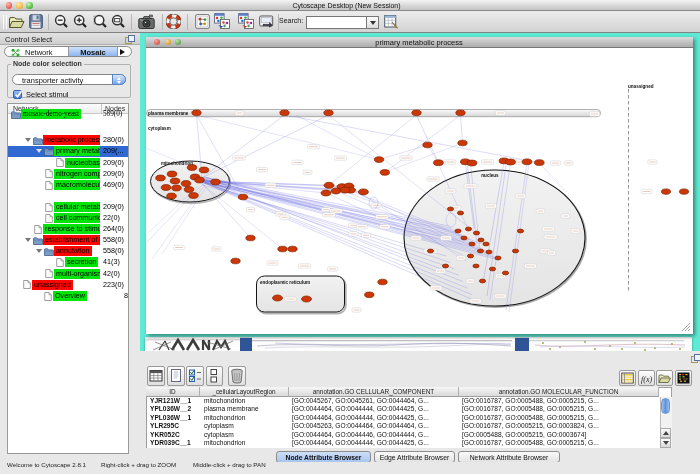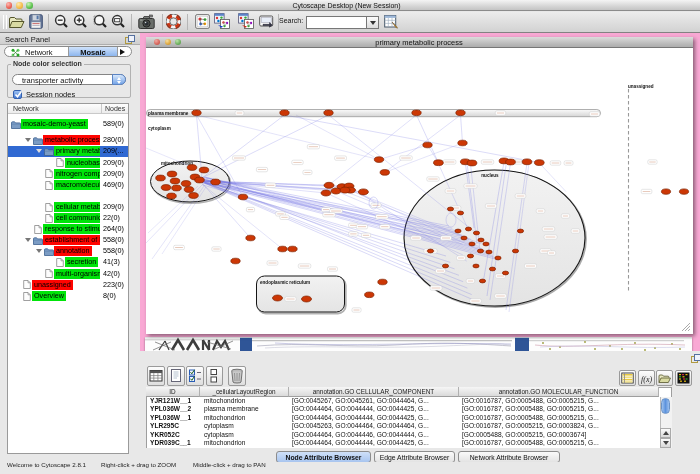--- a/index.html
+++ b/index.html
@@ -20,21 +20,21 @@
 .combo{left:12px;top:73.5px;width:114px;height:11px;background:#fff;border:1px solid #858585;border-radius:5.5px;font-size:7.5px;color:#111;}
 .combobtn{position:absolute;right:-1px;top:-1px;width:14px;height:11px;background:linear-gradient(#d8e8fb,#76a5e8);border:1px solid #5b84c4;border-radius:0 5.5px 5.5px 0;}
 .cbx{left:13px;top:89.5px;width:9px;height:9px;background:linear-gradient(#9cc1f2,#4579d2);border:1px solid #3360b0;border-radius:2px;color:#fff;font-size:8px;line-height:8px;text-align:center;}
 .cbxlab{left:26px;top:90px;font-size:7.5px;color:#111;}
 .tree{left:7px;top:102.5px;width:122px;height:351px;background:#fff;border:1px solid #9a9a9a;overflow:hidden;}
 .trhead{position:absolute;left:0;top:0;width:100%;height:10px;background:linear-gradient(#fdfdfd,#ececec);border-bottom:1px solid #c9c9c9;font-size:7px;color:#333;}
 .trow{position:absolute;left:0;width:120px;height:11.1px;font-size:7.2px;color:#000;}
 .tlab{position:absolute;top:0.8px;height:10px;line-height:10px;padding:0 2px;white-space:nowrap;overflow:hidden;}
 .tcount{position:absolute;left:95px;top:0.8px;font-size:7.2px;line-height:10px;color:#000;}
 .arr{position:absolute;top:3.5px;width:0;height:0;border-left:3.2px solid transparent;border-right:3.2px solid transparent;border-top:4.5px solid #555;}
-.mdi{left:140px;top:33px;width:560px;height:318px;background:#f9a8d4;}
+.mdi{left:140px;top:33px;width:560px;height:318px;background:#5eead4;}
 .frame{left:5.5px;top:3.5px;width:547px;height:297.5px;background:#fff;box-shadow:1.5px 2px 4px rgba(0,0,0,0.45);}
 .ftitle{position:absolute;left:0;top:0;width:100%;height:11px;background:linear-gradient(#dcdcdc,#b9b9b9 70%,#adadad);border-bottom:1px solid #767676;}
 .ftl{position:absolute;border-radius:50%;width:6px;height:6px;top:2.5px;}
 .ftext{position:absolute;top:1.2px;width:100%;text-align:center;font-size:7.5px;color:#111;}
 .dp{left:140px;top:351px;width:560px;height:112px;background:#e8e8e8;}
 .dphead{position:absolute;left:0;top:0;width:100%;height:12px;background:linear-gradient(#e0e0e0,#cdcdcd);border-bottom:1px solid #ababab;font-size:7.5px;color:#1a1a1a;}
 .dbtn{position:absolute;background:linear-gradient(#fdfdfd,#dedede);border:1px solid #9a9a9a;border-radius:2px;}
 .th{position:absolute;top:0;height:9.5px;background:linear-gradient(#f6f6f6,#dadada);border-right:1px solid #b0b0b0;border-bottom:1px solid #9e9e9e;font-size:6.4px;color:#222;text-align:center;line-height:9.5px;font-weight:bold;}
 .td{position:absolute;height:8.4px;font-size:6.6px;color:#111;line-height:8.4px;white-space:nowrap;overflow:hidden;}
 .btab{position:absolute;height:12px;border:1px solid #8d8d8d;font-size:6.8px;color:#111;text-align:center;line-height:11px;background:linear-gradient(#fafafa,#e3e3e3);}
@@ -148,21 +148,21 @@
     <div class="abs" style="left:366px;top:16px;width:13px;height:12.5px;background:linear-gradient(#fcfcfc,#dcdcdc);border:1px solid #777;"></div>
     <div class="abs" style="left:369.5px;top:21px;width:0;height:0;border-left:3px solid transparent;border-right:3px solid transparent;border-top:4px solid #333;"></div>
     <svg class="abs" style="left:384px;top:14px" width="14" height="15" viewBox="0 0 14 15">
       <rect x="0.7" y="1.5" width="11" height="11.5" fill="#fff" stroke="#456"></rect>
       <rect x="0.7" y="1.5" width="11" height="2.4" fill="#9db7d8"></rect>
       <path d="M0.7 6.3 H11.7 M0.7 9.4 H11.7 M4.3 3.9 V13 M8 3.9 V13" stroke="#9ab" stroke-width="0.6"></path>
       <path d="M8 8 L12.6 12.5 L13.6 14.2 L11.8 13.4 Z" fill="#da3" stroke="#642" stroke-width="0.5"></path>
     </svg>
     <div class="abs cp"></div>
     <div class="abs cphead">
-      <span>Search Panel</span>
+      <span>Control Select</span>
     </div>
     <svg class="abs" style="left:125px;top:35px" width="10" height="9" viewBox="0 0 10 9">
       <rect x="0.5" y="2.5" width="6" height="6" fill="none" stroke="#b09a40" stroke-width="1"></rect>
       <rect x="3.5" y="0.5" width="6" height="6" fill="#eef2fb" stroke="#55709f" stroke-width="1"></rect>
     </svg>
     <div class="abs tabstrip">
       <div class="seg" style="left:0;width:63px;">
         <span style="position:absolute;left:20px;top:1.7px;">Network</span>
       </div>
       <div class="seg mosaic" style="left:63px;width:49px;border-left:1px solid #999;">
@@ -184,28 +184,28 @@
       <span style="position:absolute;left:9px;top:1.2px;">transporter activity</span>
       <div class="combobtn">
         <div style="position:absolute;left:4px;top:2px;width:0;height:0;border-left:2.8px solid transparent;border-right:2.8px solid transparent;border-bottom:3.2px solid #fff;"></div>
         <div style="position:absolute;left:4px;top:6px;width:0;height:0;border-left:2.8px solid transparent;border-right:2.8px solid transparent;border-top:3.2px solid #fff;"></div>
       </div>
     </div>
     <div class="abs cbx"></div>
     <svg class="abs" style="left:13.5px;top:90px" width="9" height="9" viewBox="0 0 9 9">
       <path d="M1.5 4.5 L3.5 6.8 L7.5 1.2" stroke="#fff" stroke-width="1.6" fill="none"></path>
     </svg>
-    <div class="abs cbxlab">Session nodes</div>
+    <div class="abs cbxlab">Select stimul</div>
     <div class="abs tree">
       <div class="trhead">
         <span style="position:absolute;left:5px;top:1px;">Network</span>
         <span style="position:absolute;left:97px;top:1px;">Nodes</span>
         <div style="position:absolute;left:93px;top:0;width:1px;height:10px;background:#c9c9c9;"></div>
       </div>
-      <div class="trow" style="top:15px;">
+      <div class="trow" style="top:5px;font-family:Liberation Serif, serif;">
         <div style="position:absolute;left:3px;top:0;">
           <svg width="10" height="8" viewBox="0 0 10 8" style="position:absolute;top:2px;">
             <path d="M0.5 7.5 V1.8 Q0.5 0.8 1.5 0.8 L3.6 0.8 L4.6 1.9 L8.7 1.9 Q9.5 1.9 9.5 2.8 V7.5 Z" fill="#7b9cc4" stroke="#3d618f" stroke-width="0.8"></path>
             <path d="M0.5 3.2 H9.5" stroke="#5b7fae" stroke-width="0.6"></path>
           </svg>
         </div>
         <div class="tlab" style="left:13px;max-width:79px;background:#00e409;">mosaic-demo-yeast</div>
         <div class="tcount">589(0)</div>
       </div>
       <div class="trow" style="top:31.1px;">
@@ -335,21 +335,21 @@
       <div class="trow" style="top:175.4px;">
         <div style="position:absolute;left:15px;top:0;">
           <svg width="8" height="9" viewBox="0 0 8 9" style="position:absolute;top:1.5px;">
             <path d="M0.7 0.5 H5 L7.3 2.8 V8.5 H0.7 Z" fill="#fdfdfd" stroke="#888" stroke-width="0.8"></path>
             <path d="M5 0.5 V2.8 H7.3" fill="none" stroke="#888" stroke-width="0.7"></path>
           </svg>
         </div>
         <div class="tlab" style="left:24px;max-width:68px;background:#ff0400;">unassigned</div>
         <div class="tcount">223(0)</div>
       </div>
-      <div class="trow" style="top:186.5px;">
+      <div class="trow" style="top:186.5px;margin-left:21px;">
         <div style="position:absolute;left:15px;top:0;">
           <svg width="8" height="9" viewBox="0 0 8 9" style="position:absolute;top:1.5px;">
             <path d="M0.7 0.5 H5 L7.3 2.8 V8.5 H0.7 Z" fill="#fdfdfd" stroke="#888" stroke-width="0.8"></path>
             <path d="M5 0.5 V2.8 H7.3" fill="none" stroke="#888" stroke-width="0.7"></path>
           </svg>
         </div>
         <div class="tlab" style="left:24px;max-width:68px;background:#00e409;">Overview</div>
         <div class="tcount">8(0)</div>
       </div>
     </div>

